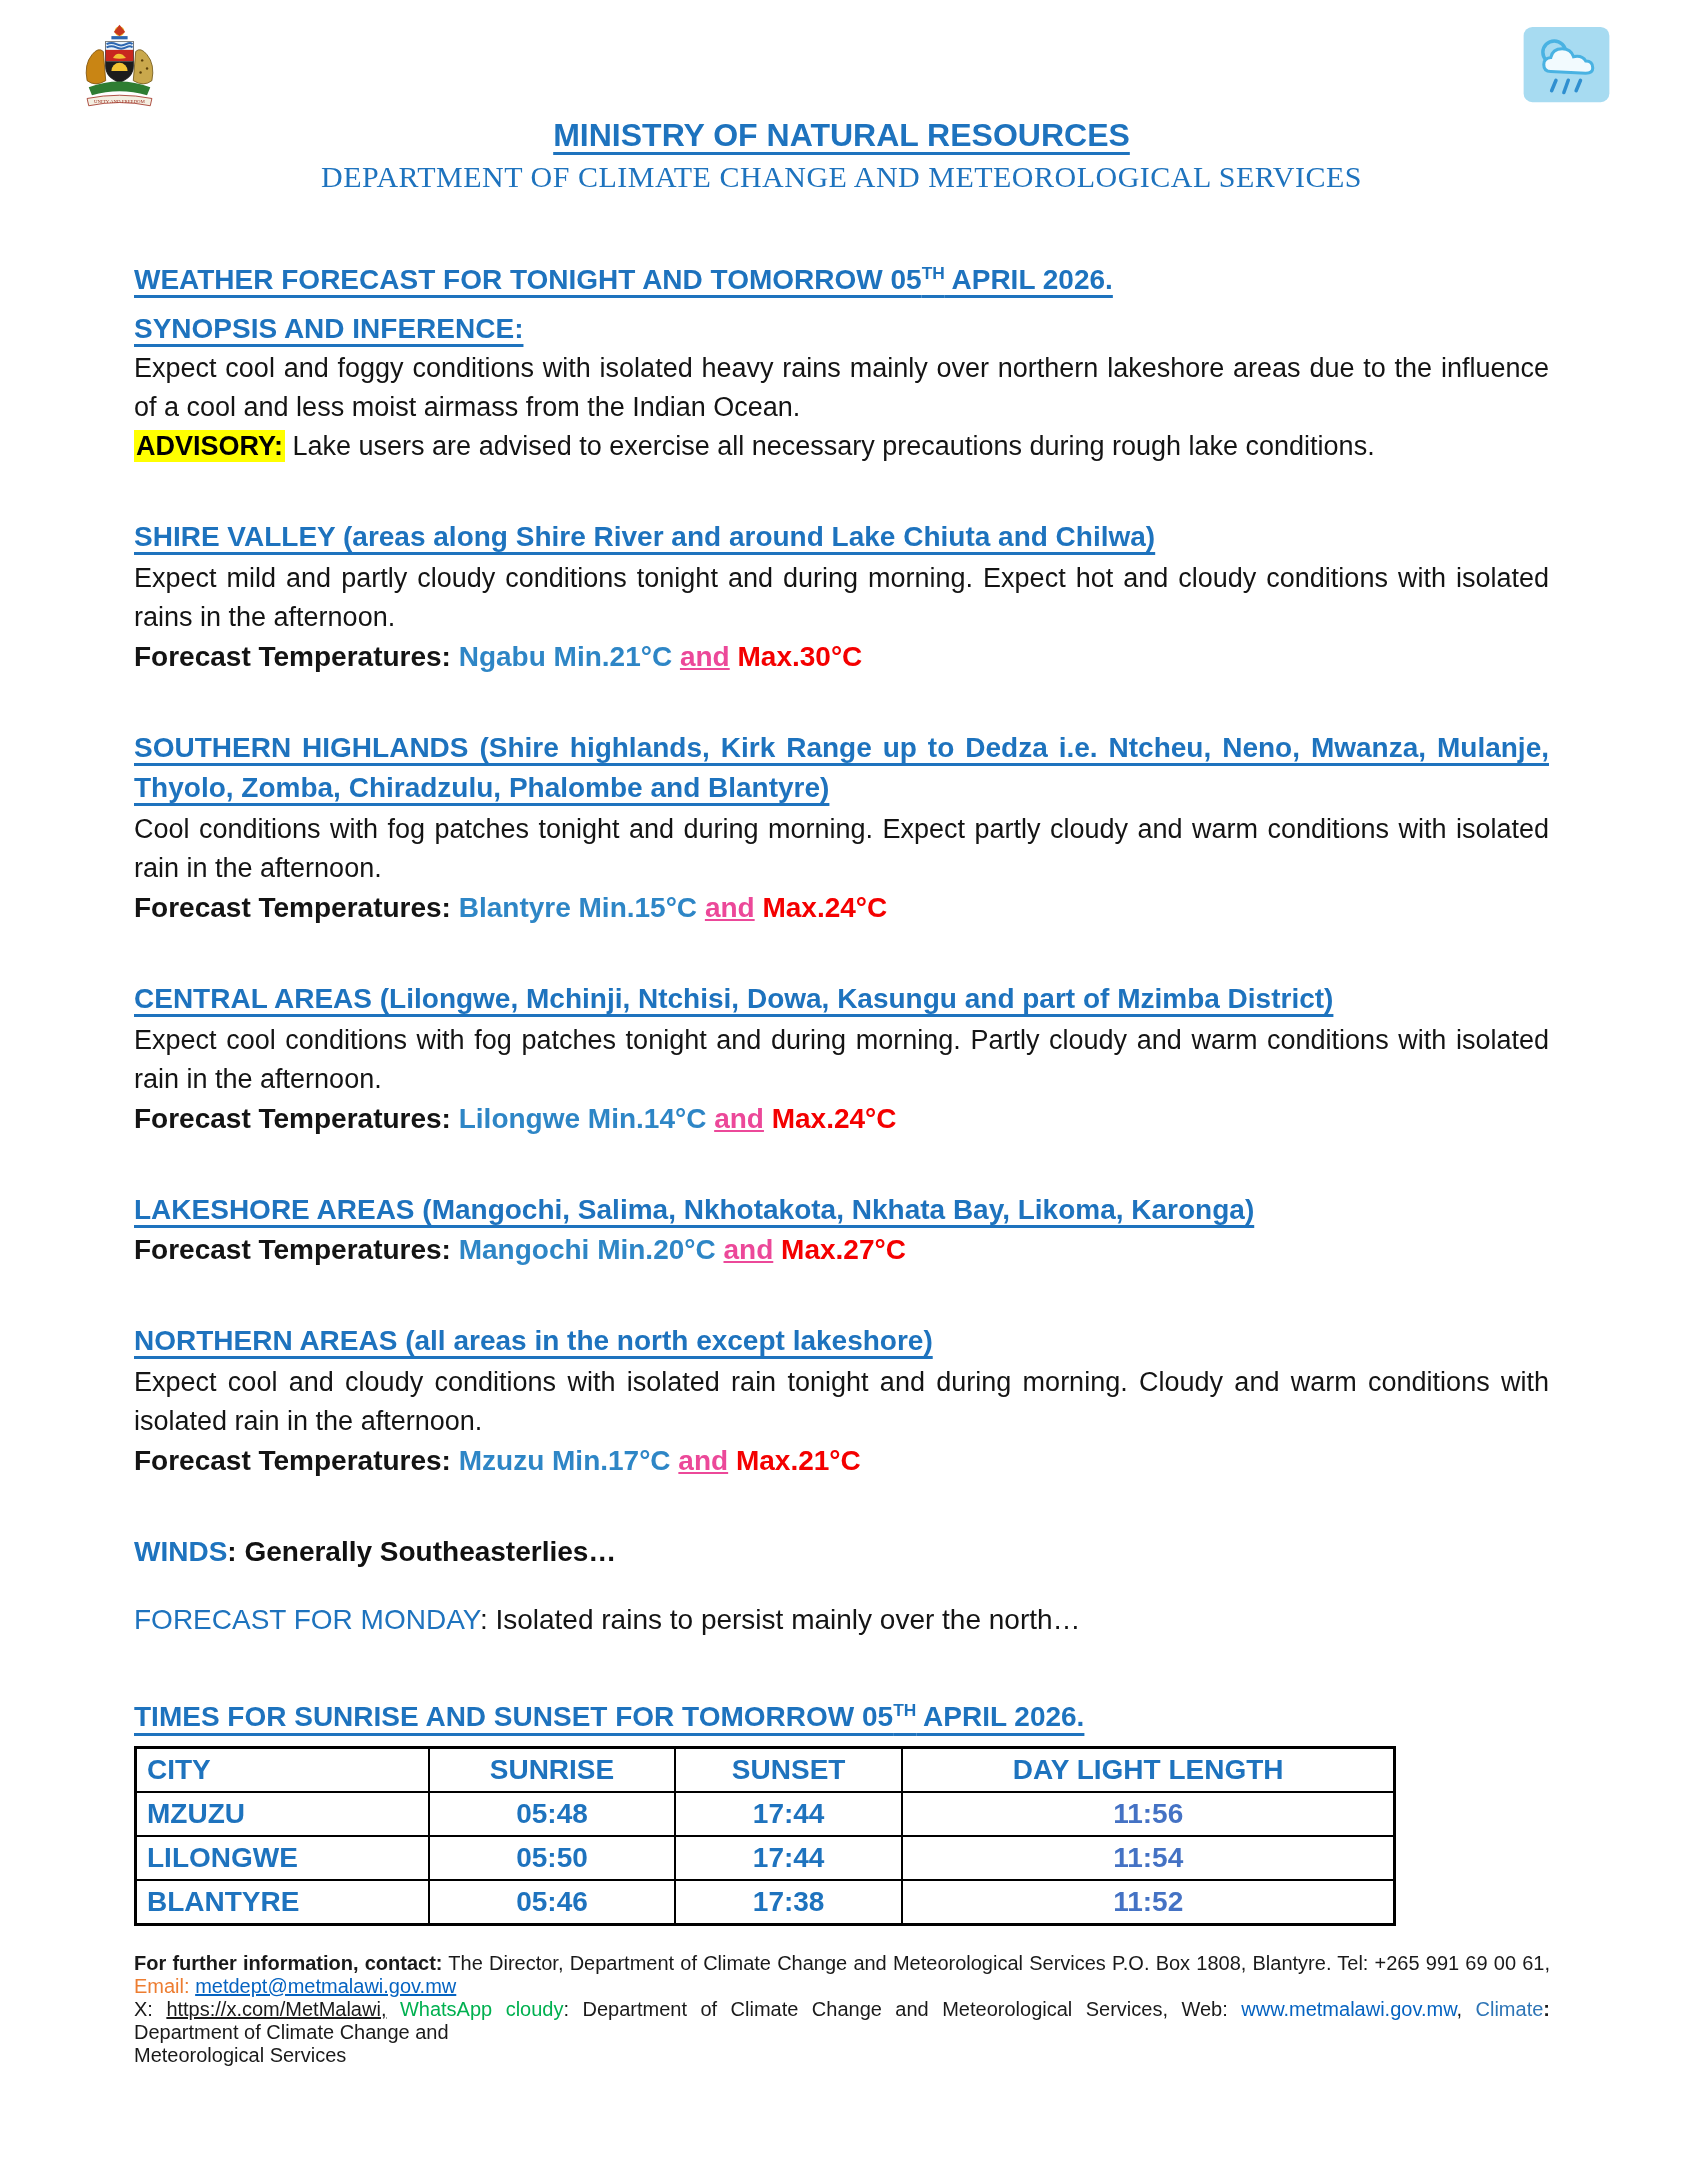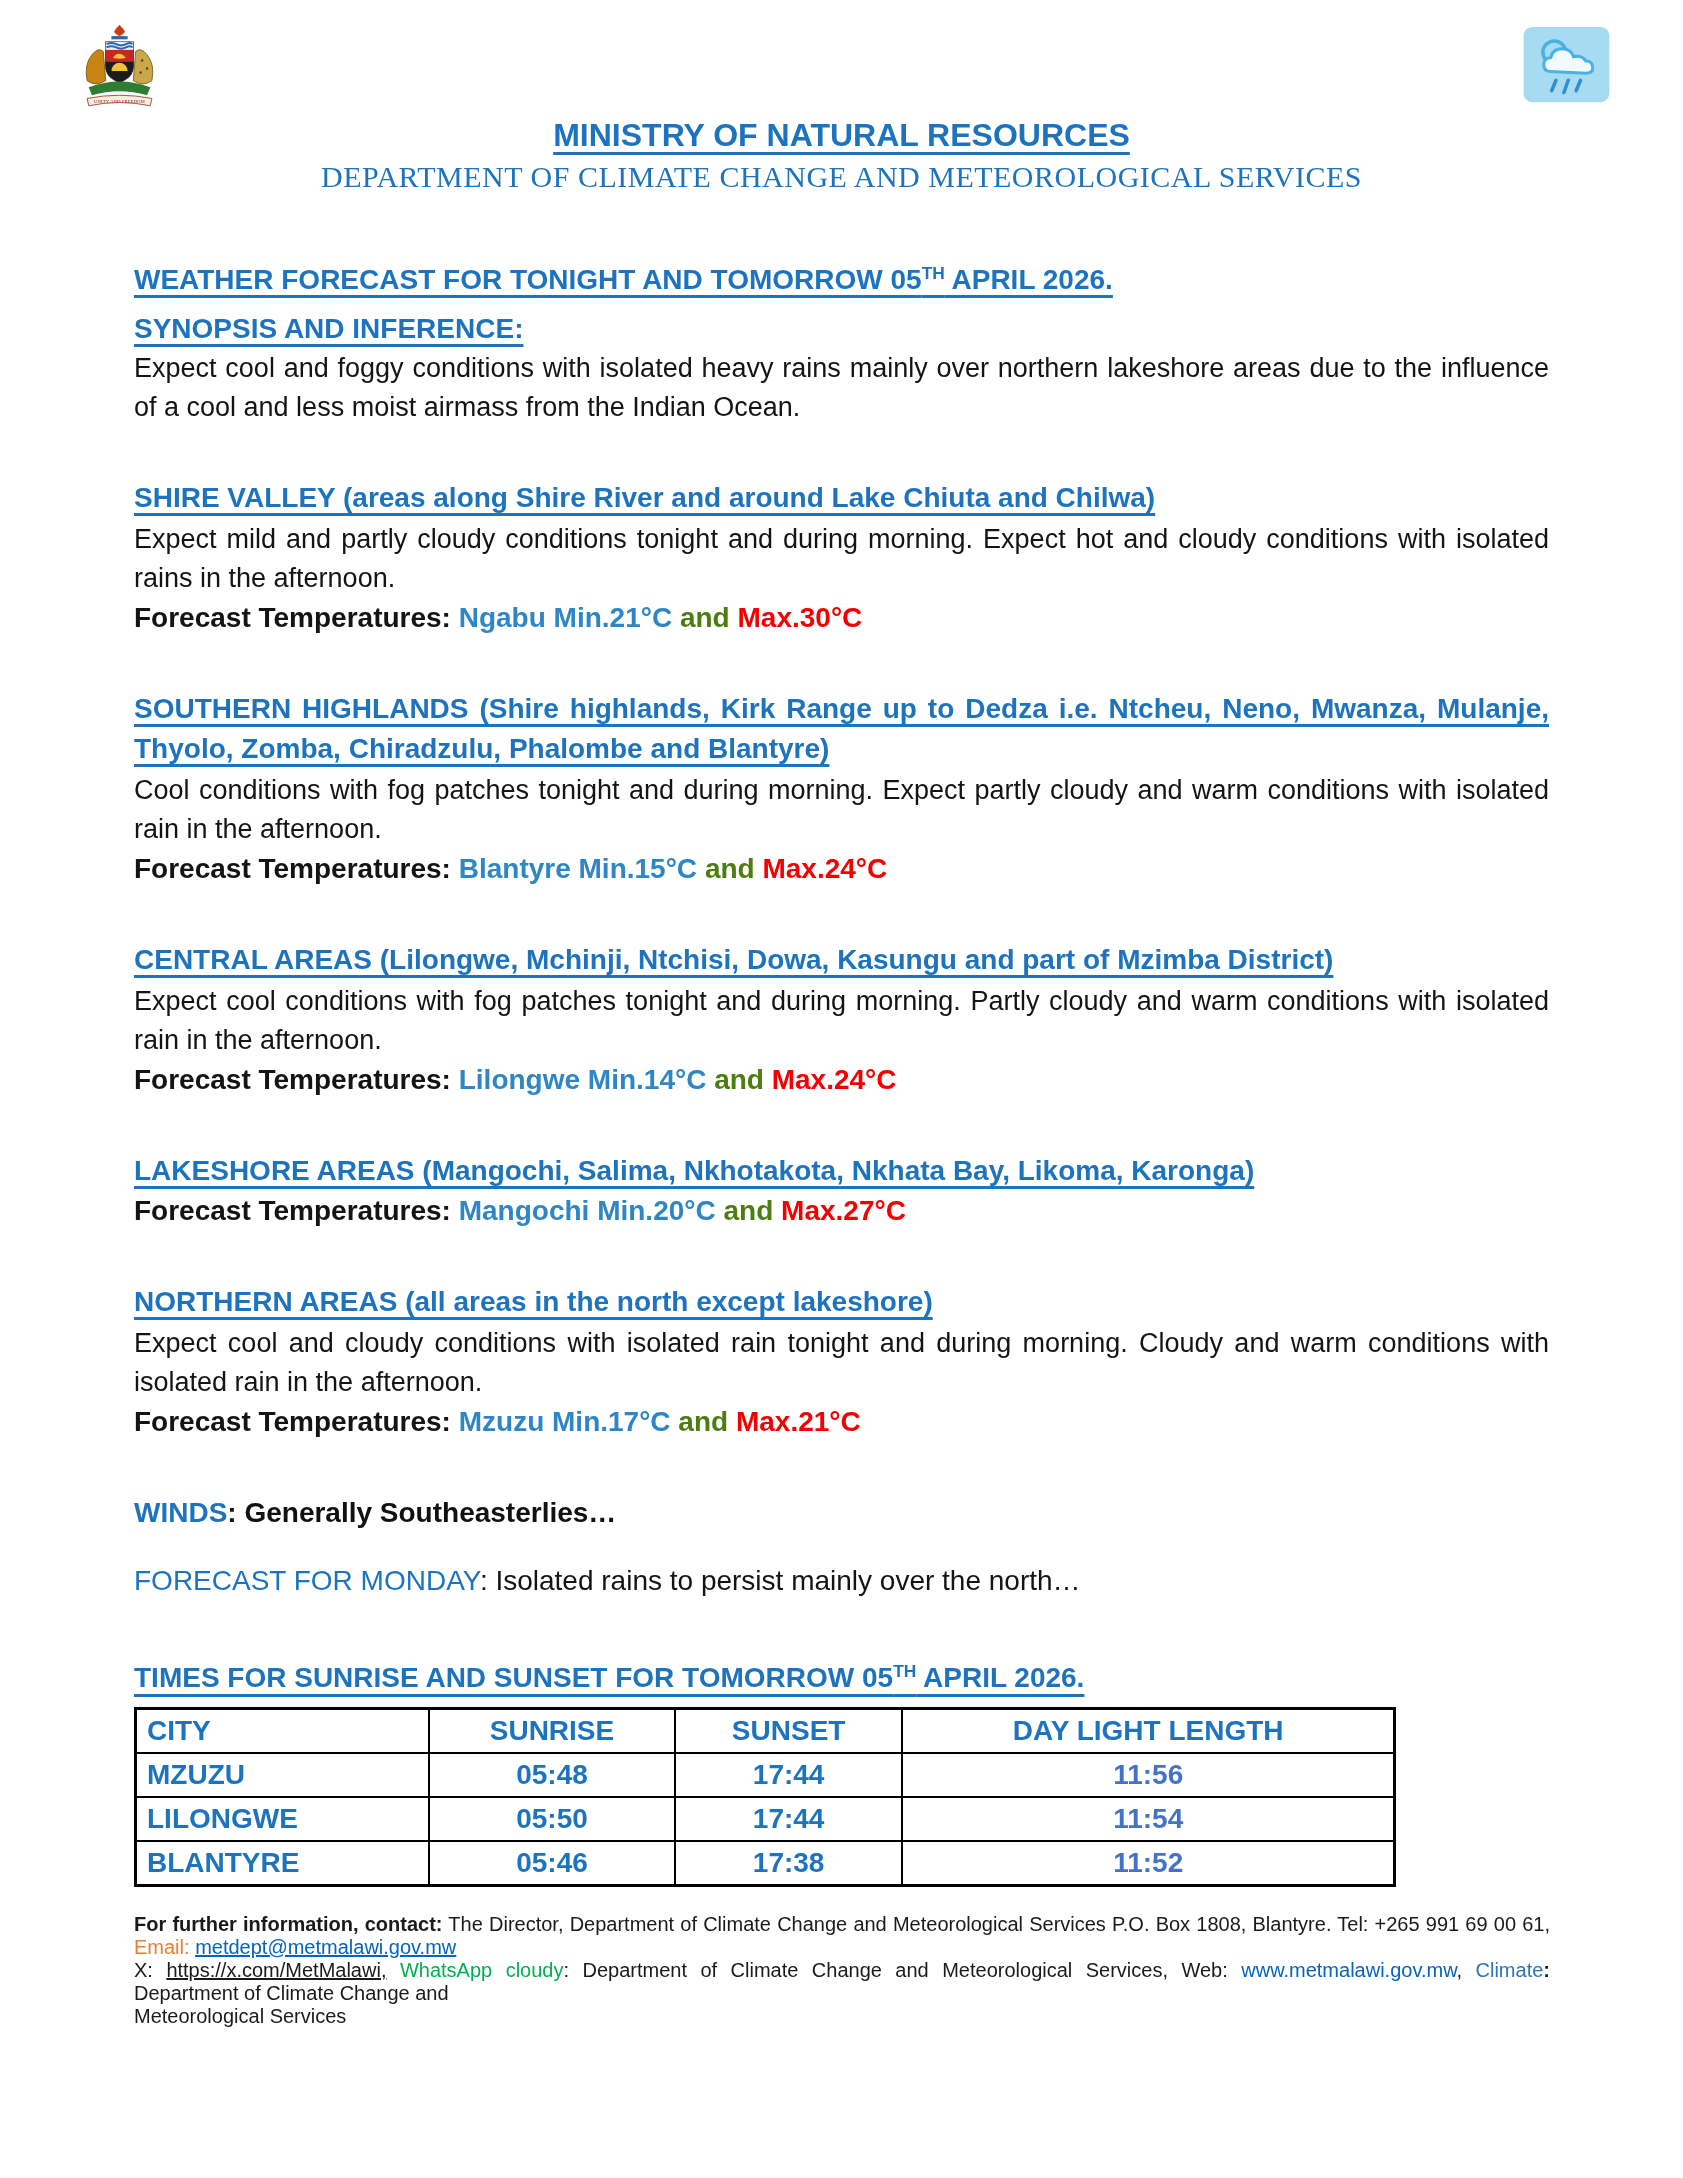--- a/index.html
+++ b/index.html
@@ -27,21 +27,21 @@
   sup{font-size:62%;vertical-align:super;}
 
   .advisory{margin-top:40px;}
   .adv-label{background:#FFFF00;font-weight:bold;color:#000;padding:1px 2px;}
 
   section.region{margin-top:51px;}
   section.region p.body{margin-top:2px;}
   .temps{margin:0;font-size:28px;line-height:40px;font-weight:bold;}
   .t-label{color:#141414;}
   .t-city{color:#2E86C6;}
-  .t-and{color:#4d7c0f;}
+  .t-and{color:#ec4899;text-decoration:underline;}
   .t-max{color:#F40000;}
 
   .winds{margin-top:51px;font-size:28px;line-height:40px;font-weight:bold;}
   .winds .lbl{color:#1E73BE;}
   .monday{margin-top:8px;font-size:28px;line-height:40px;}
   .monday .lbl{color:#1E73BE;font-weight:normal;}
   .monday .txt{color:#141414;}
 
   .table-block{margin-top:50px;}
   table.sun{border-collapse:collapse;width:1262px;margin-top:8px;border:3px solid #000;padding-left:44px;}
@@ -107,20 +107,24 @@
   <div class="content">
 
     <h1 class="ministry">MINISTRY OF NATURAL RESOURCES</h1>
     <h2 class="department">DEPARTMENT OF CLIMATE CHANGE AND METEOROLOGICAL SERVICES</h2>
 
     <h2 class="blue-head doc-title"><span>WEATHER FORECAST FOR TONIGHT AND TOMORROW 05</span><sup>TH</sup><span> APRIL 2026.</span></h2>
 
     <h3 class="blue-head syn-heading">SYNOPSIS AND INFERENCE:</h3>
     <p class="body">Expect cool and foggy conditions with isolated heavy rains mainly over northern lakeshore areas due to the influence of a cool and less moist airmass from the Indian Ocean.</p>
 
+    <p class="body advisory">
+      <span class="adv-label">ADVISORY:</span>
+      <span>Lake users are advised to exercise all necessary precautions during rough lake conditions.</span>
+    </p>
 
     <section class="region">
       <h3 class="blue-head">SHIRE VALLEY (areas along Shire River and around Lake Chiuta and Chilwa)</h3>
       <p class="body">Expect mild and partly cloudy conditions tonight and during morning. Expect hot and cloudy conditions with isolated rains in the afternoon.</p>
       <p class="temps">
         <span class="t-label">Forecast Temperatures:</span>
         <span class="t-city">Ngabu Min.21°C</span>
         <span class="t-and">and</span>
         <span class="t-max">Max.30°C</span>
       </p>

